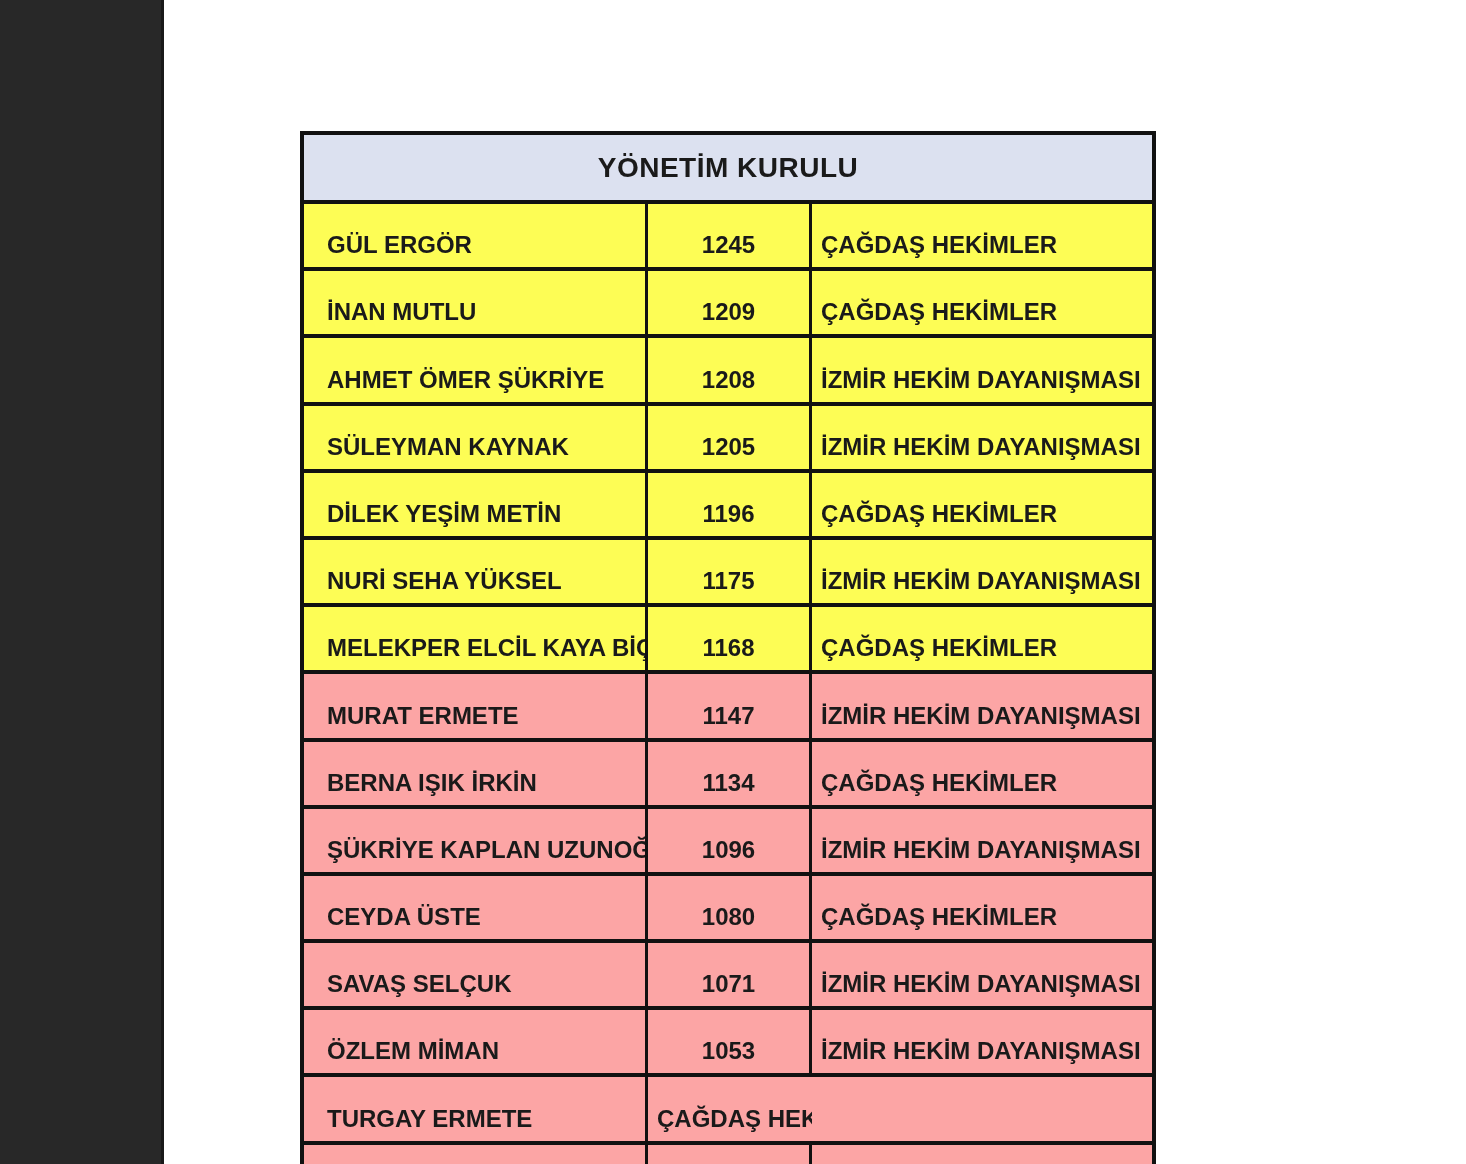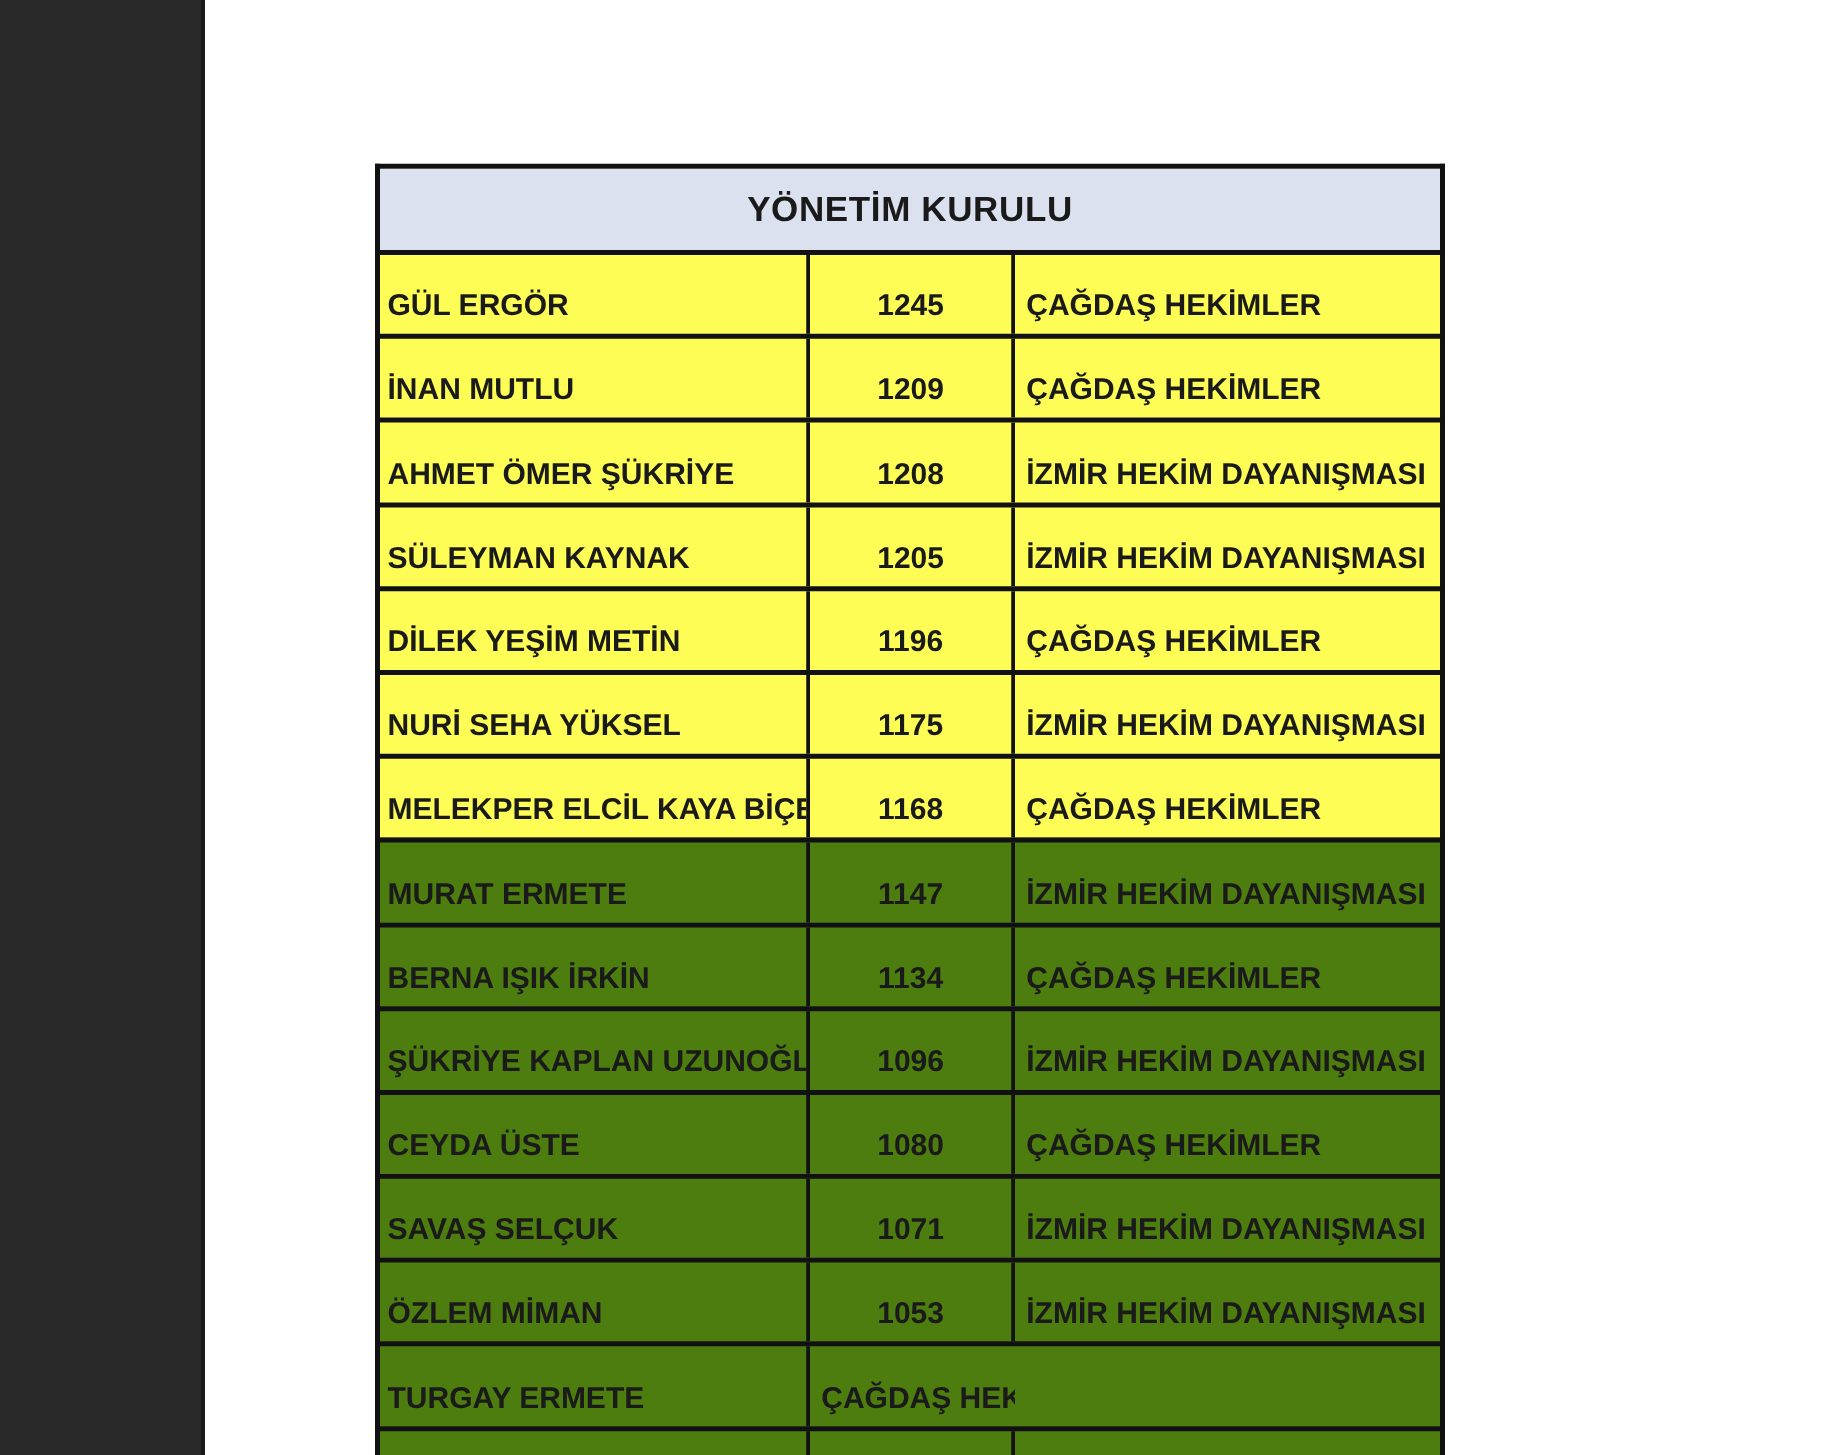--- a/index.html
+++ b/index.html
@@ -37,35 +37,35 @@
     font-size: 28px;
     font-weight: 700;
     color: var(--text-color, #1a1a1a);
     letter-spacing: 0.5px;
   }
   .row {
     display: grid;
     grid-template-columns: 344px 164px 1fr;
     height: 67.2px;
     border-top: 4px solid var(--border-color, #111111);
-    background: #4d7c0f;
+    background: #fca5a5;
   }
   .row.highlight { background: var(--highlight-color, #fdfd55); }
   .row.partial { height: 30px; }
   .cell {
     display: flex;
     align-items: flex-end;
     padding-bottom: 8px;
     overflow: hidden;
     white-space: nowrap;
     font-size: 24px;
     font-weight: 700;
     color: var(--text-color, #1a1a1a);
   }
-  .cell.name  { padding-left: 6px; border-right: 3px solid var(--border-color, #111111); }
+  .cell.name  { padding-left: 23px; border-right: 3px solid var(--border-color, #111111); }
   .cell.votes { justify-content: center; border-right: 3px solid var(--border-color, #111111); }
   .cell.group { padding-left: 9px; }
 </style>
 </head>
 <body>
 
 <div class="sidebar"></div>
 
 <div class="table-wrap">
   <div class="thead">

